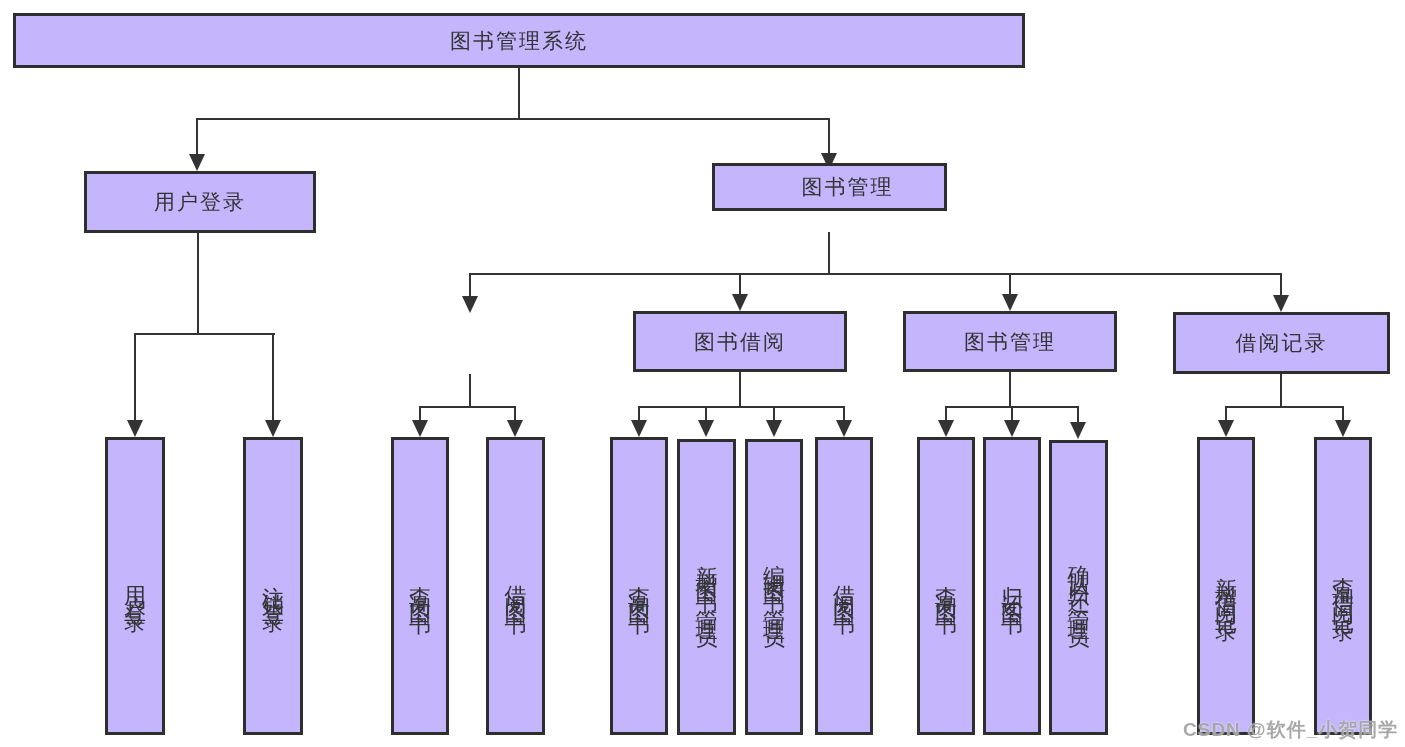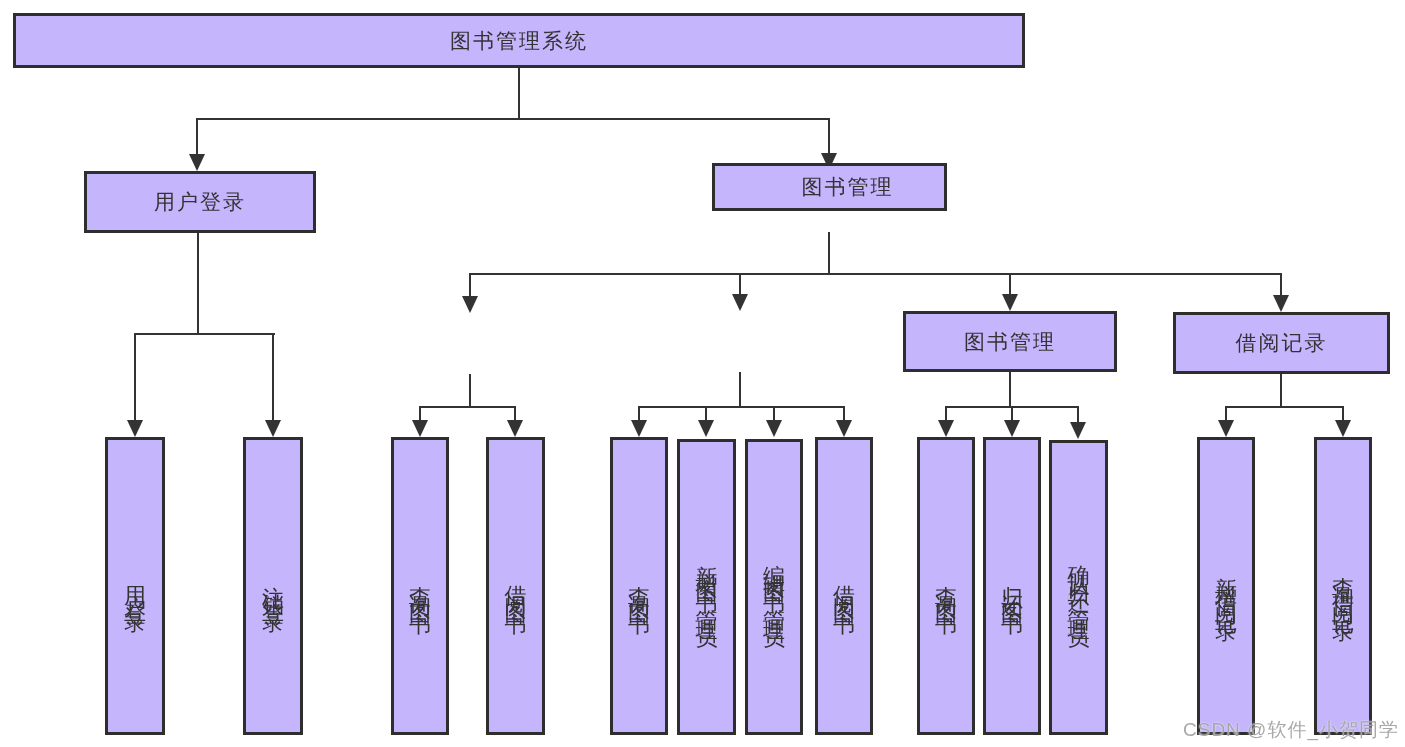--- a/index.html
+++ b/index.html
@@ -18,21 +18,21 @@
   }
   .line{position:absolute;background:#333333;}
   .arrow{
     position:absolute;width:0;height:0;
     border-left:8px solid transparent;border-right:8px solid transparent;
     border-top:17px solid #333333;
   }
   .watermark{
     position:absolute;left:1183px;top:717px;z-index:5;
     font-size:19px;letter-spacing:1px;color:rgba(158,158,158,0.9);
-    text-shadow:0 0 2px rgba(255,255,255,0.9);white-space:nowrap;
+    text-shadow:0 0 2px rgba(255,255,255,0.9);white-space:nowrap;font-weight:bold;
   }
 </style>
 </head>
 <body>
 
 <div id="canvas">
 
   <div class="box hbox" style="left:13px;top:13px;width:1012px;height:55px;">图书管理系统</div>
 
   <div class="line" style="left:518px;top:68px;width:2px;height:50px;"></div>
@@ -56,20 +56,21 @@
   <div class="line" style="left:469px;top:273px;width:813px;height:2px;"></div>
   <div class="line" style="left:469px;top:273px;width:2px;height:23px;"></div>
   <div class="arrow" style="left:462px;top:296px;"></div>
   <div class="line" style="left:739px;top:273px;width:2px;height:21px;"></div>
   <div class="arrow" style="left:732px;top:294px;"></div>
   <div class="line" style="left:1009px;top:273px;width:2px;height:21px;"></div>
   <div class="arrow" style="left:1002px;top:294px;"></div>
   <div class="line" style="left:1280px;top:273px;width:2px;height:22px;"></div>
   <div class="arrow" style="left:1273px;top:295px;"></div>
 
+  <div class="box hbox" style="left:633px;top:311px;width:214px;height:61px;">图书借阅</div>
   <div class="box hbox" style="left:903px;top:311px;width:214px;height:61px;">图书管理</div>
   <div class="box hbox" style="left:1173px;top:312px;width:217px;height:62px;">借阅记录</div>
 
   <div class="line" style="left:469px;top:374px;width:2px;height:32px;"></div>
   <div class="line" style="left:419px;top:406px;width:97px;height:2px;"></div>
   <div class="line" style="left:419px;top:406px;width:2px;height:14px;"></div>
   <div class="arrow" style="left:412px;top:420px;"></div>
   <div class="line" style="left:514px;top:406px;width:2px;height:14px;"></div>
   <div class="arrow" style="left:507px;top:420px;"></div>
 

